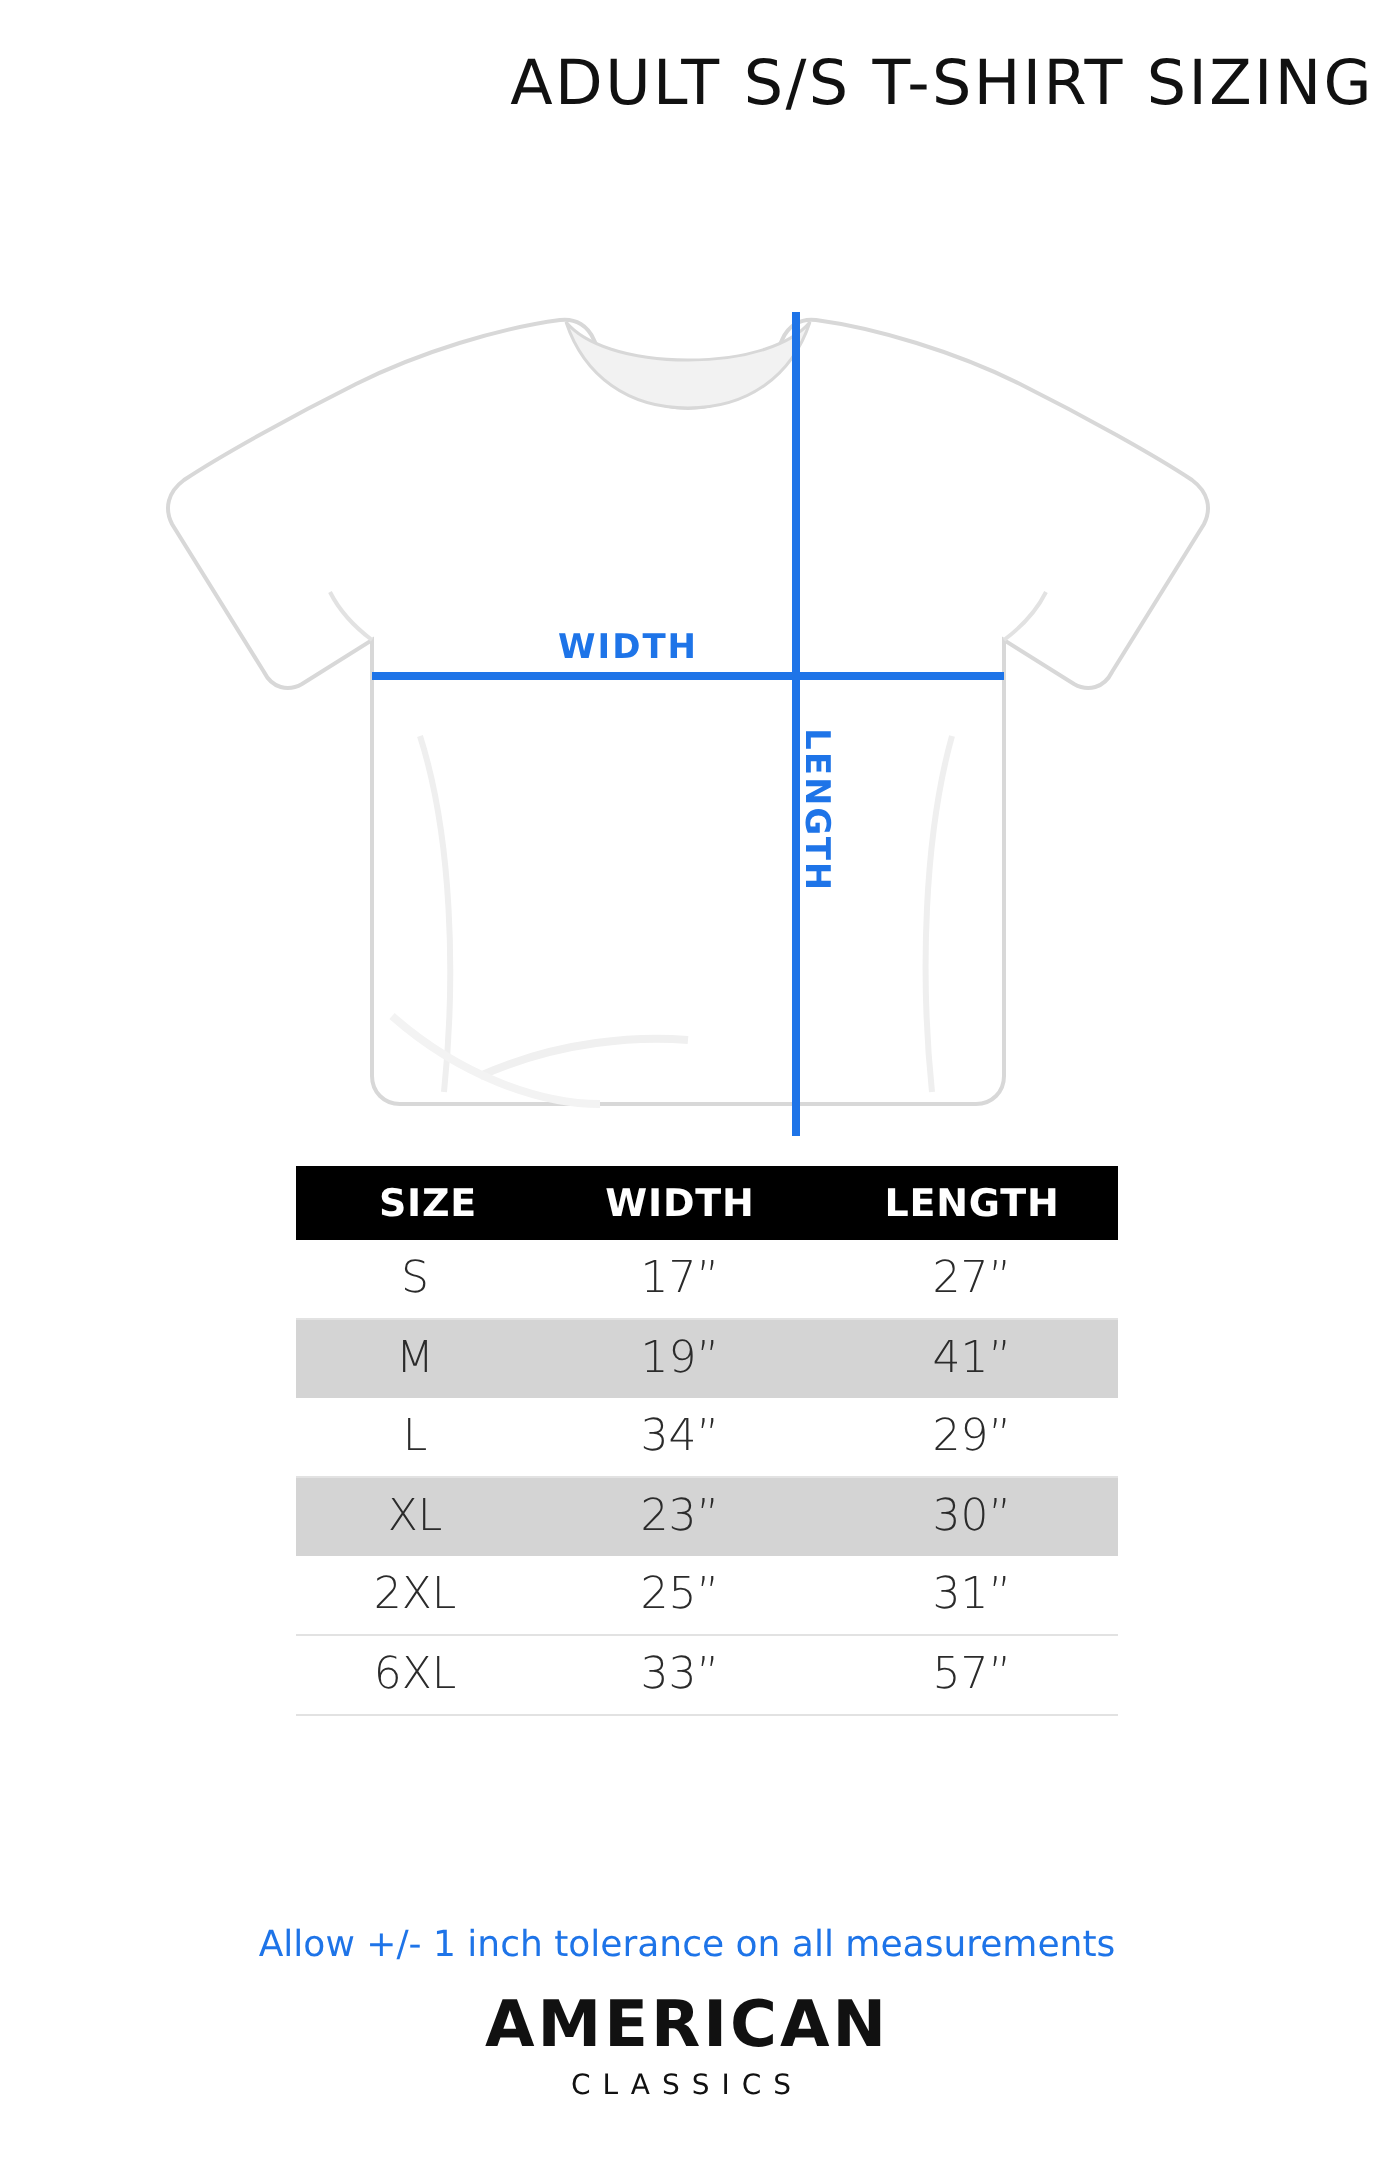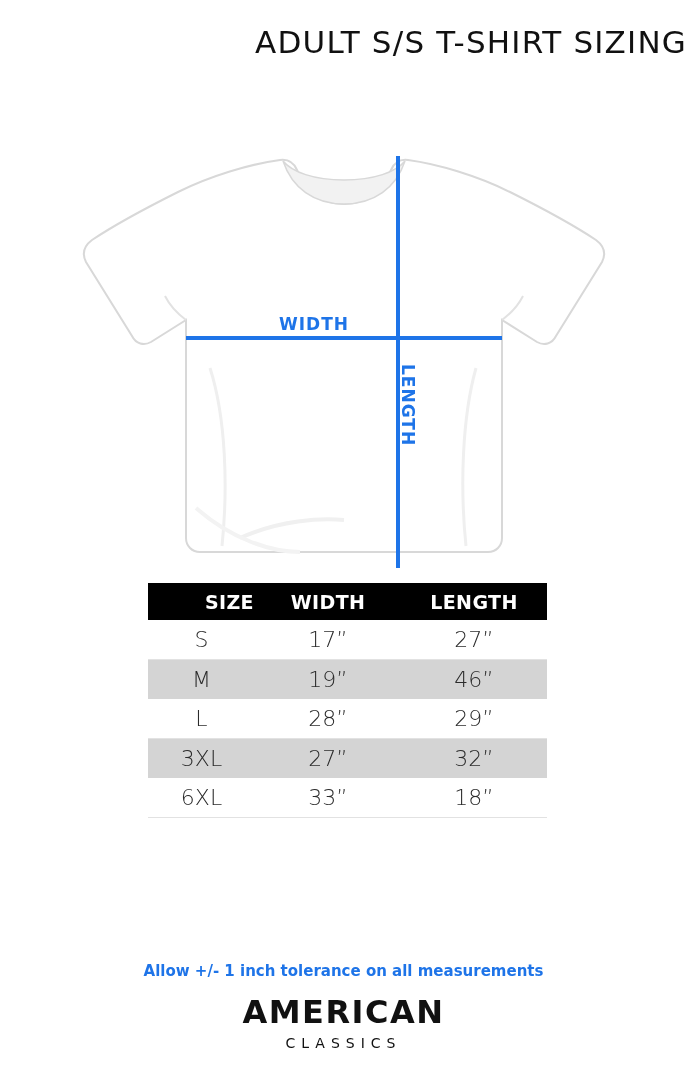--- a/index.html
+++ b/index.html
@@ -79,21 +79,21 @@
   table.size-table th {
     background: #000000;
     color: #ffffff;
     font-size: 19px;
     font-weight: bold;
     height: 35px;
     text-align: center;
     letter-spacing: 0.4px;
     font-family: "DejaVu Sans", sans-serif;
   }
-  table.size-table th.col-size { text-align: right; padding-left: 2px; width: 104px; }
+  table.size-table th.col-size { text-align: center; padding-left: 14px; width: 104px; }
   table.size-table th.col-width { width: 144px; }
   table.size-table th.col-length { width: 144px; }
 
   table.size-table td {
     height: 37px;
     text-align: center;
     font-size: 22px;
     color: #2b2b2b;
     font-family: "DejaVu Sans", sans-serif;
     font-weight: 300;
@@ -102,22 +102,22 @@
   table.size-table tr.even td { background: #d4d4d4; }
   table.size-table tr.odd td { border-bottom: 1px solid #e2e2e2; }
 
   
   .tolerance {
     position: absolute;
     left: 0;
     top: 962px;
     width: 687px;
     text-align: center;
-    font-size: 15px;
-    font-weight: bold;
+    font-size: 18px;
+    font-weight: normal;
     color: #1e74e8;
     font-family: "DejaVu Sans", sans-serif;
   }
 
   
   .brand {
     position: absolute;
     left: 0;
     top: 993px;
     width: 687px;
@@ -203,36 +203,41 @@
     </thead>
     <tbody>
       <tr class="odd">
         <td>S</td>
         <td>17”</td>
         <td>27”</td>
       </tr>
       <tr class="even">
         <td>M</td>
         <td>19”</td>
-        <td>46”</td>
+        <td>41”</td>
       </tr>
       <tr class="odd">
         <td>L</td>
-        <td>28”</td>
+        <td>34”</td>
         <td>29”</td>
       </tr>
       <tr class="even">
-        <td>3XL</td>
-        <td>27”</td>
-        <td>32”</td>
+        <td>XL</td>
+        <td>23”</td>
+        <td>30”</td>
+      </tr>
+      <tr class="odd">
+        <td>2XL</td>
+        <td>25”</td>
+        <td>31”</td>
       </tr>
       <tr class="odd">
         <td>6XL</td>
         <td>33”</td>
-        <td>18”</td>
+        <td>57”</td>
       </tr>
     </tbody>
   </table>
 </div>
 
 <div class="tolerance">Allow +/- 1 inch tolerance on all measurements</div>
 
 <div class="brand">
   <div class="brand-main">AMERICAN</div>
   <div class="brand-sub">CLASSICS</div>

